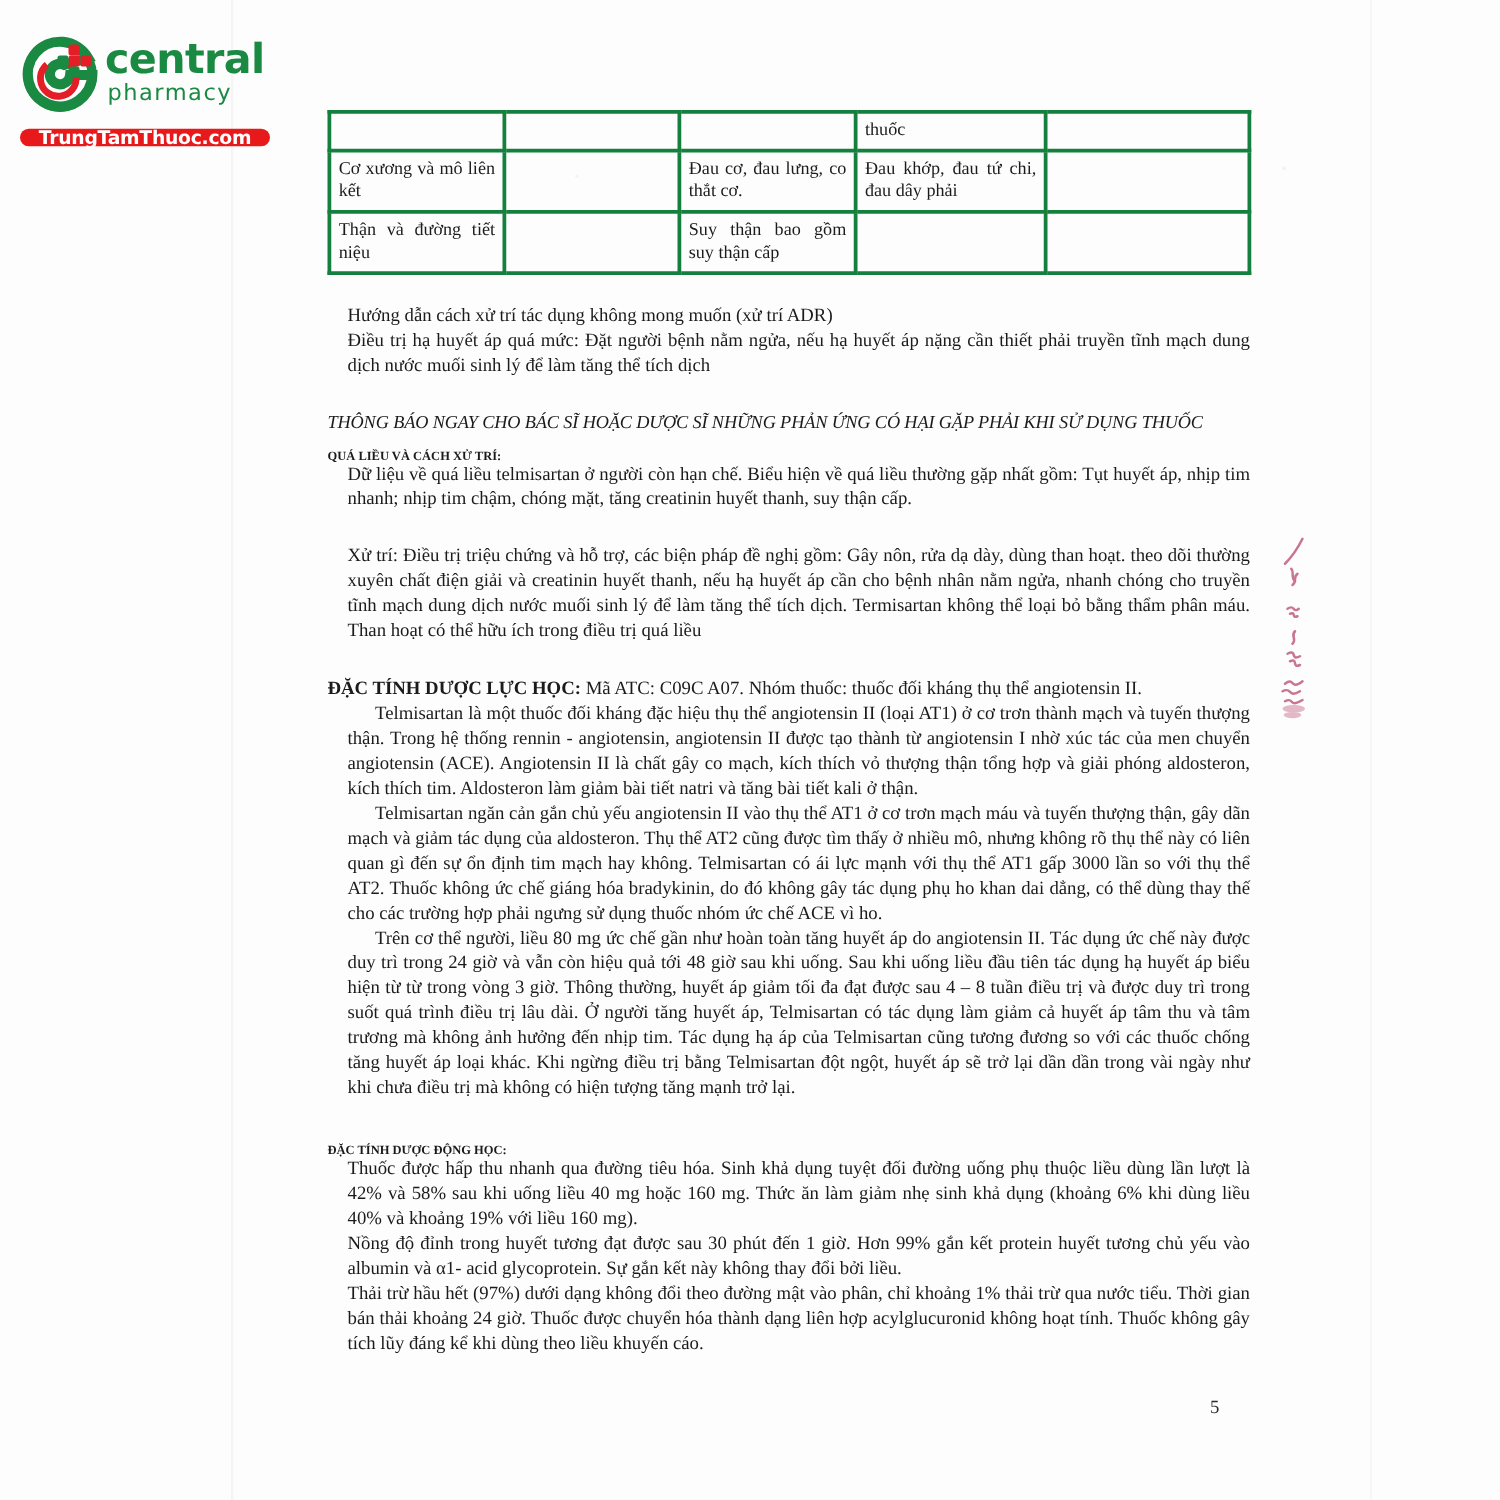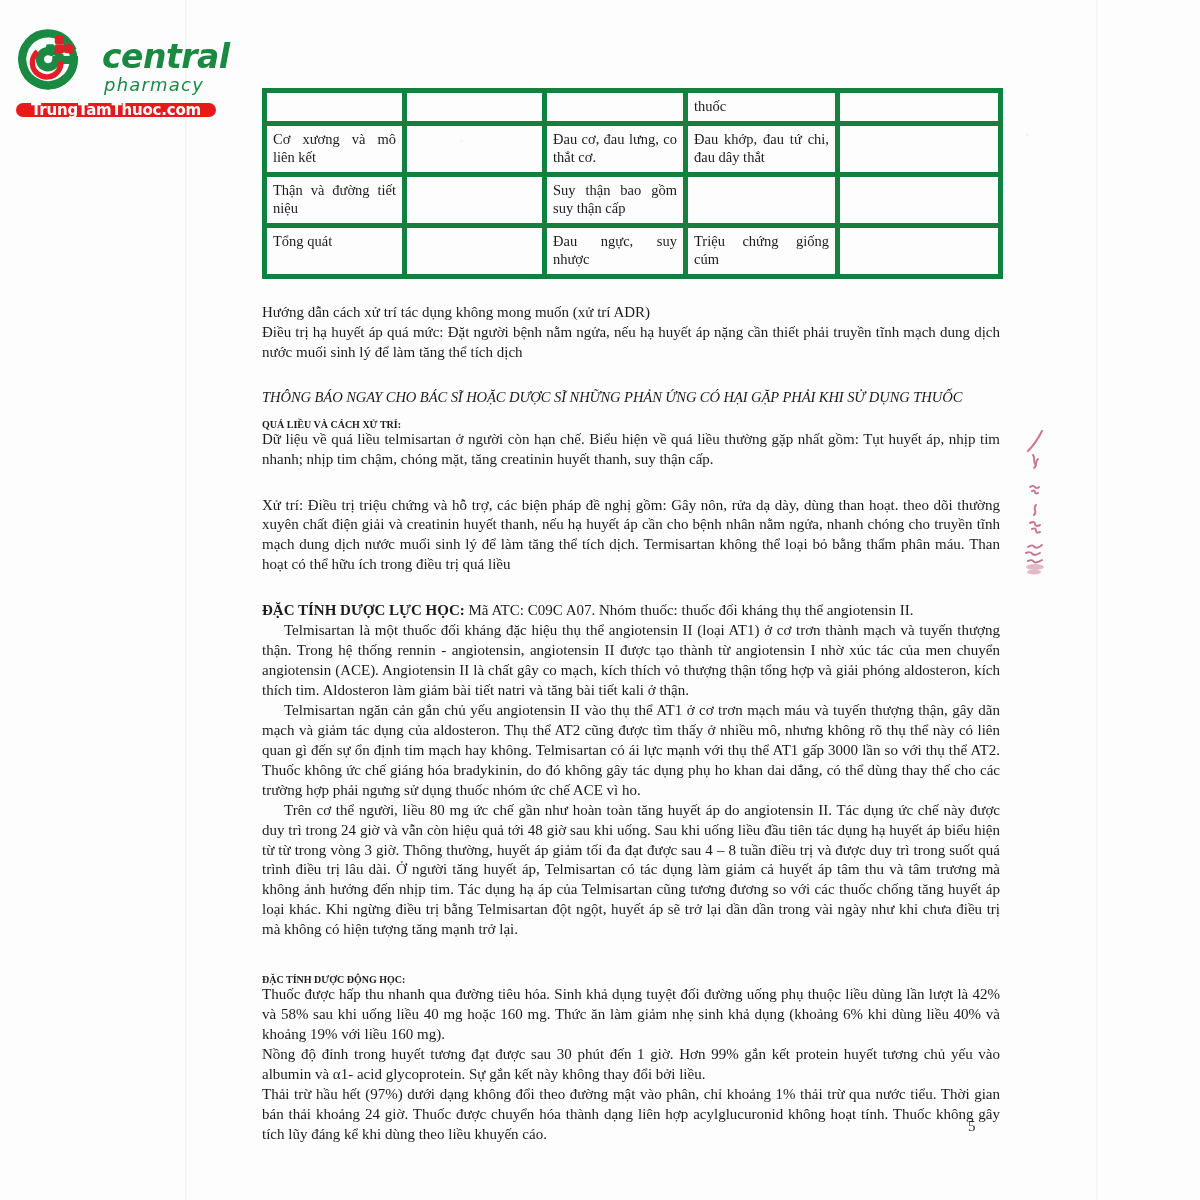--- a/index.html
+++ b/index.html
@@ -36,23 +36,22 @@
 
   
   .logo-block {
     position: absolute;
     left: 14px;
     top: 26px;
     width: 220px;
   }
   .logo-row {
     display: flex;
-    align-items: flex-end;
-    gap: 20px;
-    font-style: italic;
+    align-items: flex-start;
+    gap: 2px;
   }
   .logo-mark {
     width: 68px;
     height: 68px;
     flex: 0 0 68px;
     position: relative;
   }
   .logo-text {
     display: flex;
     flex-direction: column;
@@ -103,37 +102,37 @@
   }
 
   table.adr {
     border-collapse: collapse;
     width: 736px;
     table-layout: fixed;
     font-size: 14.5px;
     line-height: 1.28;
   }
   table.adr td {
-    border: 5px solid #15803d;
+    border: 3px solid #15803d;
     vertical-align: top;
     padding: 4px 6px 5px 6px;
     text-align: justify;
     text-align-last: left;
     margin-top: 39px;
   }
   col.c1 { width: 140px; }
   col.c2 { width: 140px; }
   col.c3 { width: 141px; }
   col.c4 { width: 152px; }
   col.c5 { width: 163px; }
 
   .para-zone { margin-top: 24px; }
 
   p.para {
-    margin: 0 0 0 0;
+    margin: 0 0 0 16px;
     font-size: 15px;
     line-height: 1.33;
     text-align: justify;
     text-align-last: left;
   }
   p.indent { text-indent: 22px; }
   .gap-sm { height: 13px; }
   .gap-md { height: 26px; }
   .gap-lg { height: 34px; }
 
@@ -233,35 +232,28 @@
           <td></td>
           <td></td>
           <td></td>
           <td>thuốc</td>
           <td></td>
         </tr>
         <tr>
           <td>Cơ xương và mô liên kết</td>
           <td></td>
           <td>Đau cơ, đau lưng, co thắt cơ.</td>
-          <td>Đau khớp, đau tứ chi, đau dây thắt</td>
+          <td>Đau khớp, đau tứ chi, đau dây phải</td>
           <td></td>
         </tr>
         <tr>
           <td>Thận và đường tiết niệu</td>
           <td></td>
           <td>Suy thận bao gồm suy thận cấp</td>
           <td></td>
-          <td></td>
-        </tr>
-        <tr>
-          <td>Tổng quát</td>
-          <td></td>
-          <td>Đau ngực, suy nhược</td>
-          <td>Triệu chứng giống cúm</td>
           <td></td>
         </tr>
       </tbody>
     </table>
 
     <div class="para-zone">
 
       <p class="para">Hướng dẫn cách xử trí tác dụng không mong muốn (xử trí ADR)</p>
       <p class="para">Điều trị hạ huyết áp quá mức: Đặt người bệnh nằm ngửa, nếu hạ huyết áp nặng cần thiết phải truyền tĩnh mạch dung dịch nước muối sinh lý để làm tăng thể tích dịch</p>
 

